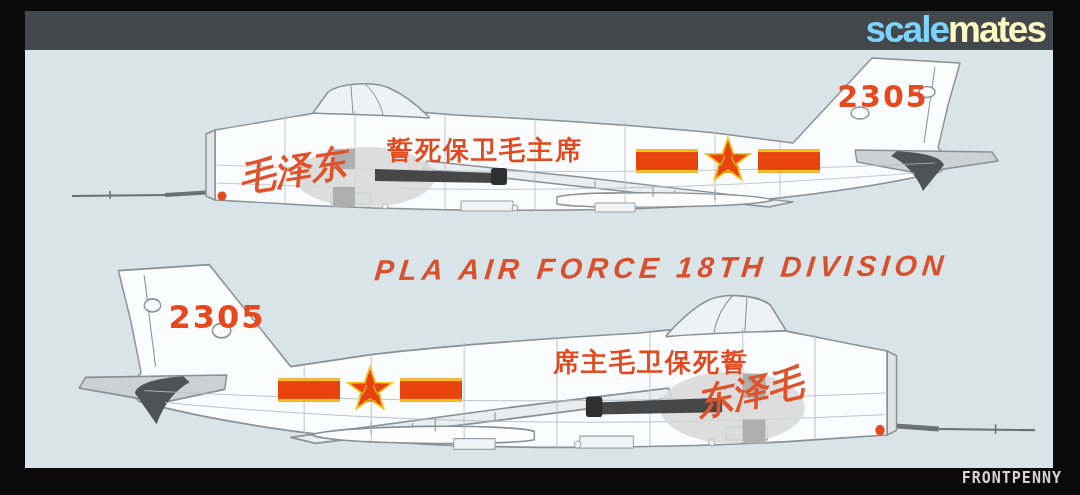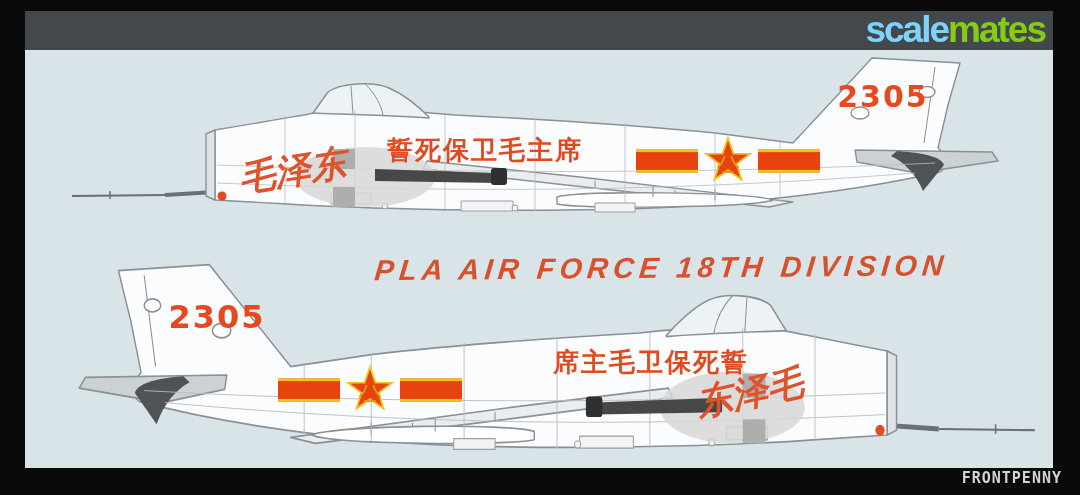--- a/index.html
+++ b/index.html
@@ -2,21 +2,21 @@
 <html><head>
 <meta charset="utf-8">
 <style>
   html,body{margin:0;padding:0;background:#000;}
   .stage{position:relative;width:1080px;height:495px;background:#0a0a0a;overflow:hidden;
          font-family:"Liberation Sans",sans-serif;}
   .topbar{position:absolute;left:25px;top:11px;width:1028px;height:39px;background:#43484d;}
   .logo{position:absolute;right:8px;top:-2px;font-weight:bold;font-size:37px;letter-spacing:-2px;
         font-family:"Liberation Sans",sans-serif;}
   .logo .lg-gray{color:#7dd3fc;}
-  .logo .lg-green{color:#84cc16;}
+  .logo .lg-green{color:#fef9c3;}
   .canvas{position:absolute;left:25px;top:50px;width:1028px;height:418px;background:#d9e4e9;}
   .title{position:absolute;left:350px;top:202px;width:500px;text-align:center;
          color:#d8502c;font-style:italic;font-weight:700;font-size:29px;letter-spacing:5px;
          transform:skewX(-6deg) rotate(-0.5deg);white-space:nowrap;}
   .credit{position:absolute;right:18px;top:469px;color:#d4d4d4;font-weight:bold;font-size:15px;
           letter-spacing:1px;font-family:"DejaVu Sans Mono",monospace;margin-left:9px;}
   svg text{font-family:"DejaVu Sans","Liberation Sans",sans-serif;}
   .tailnum{fill:#e8481d;font-weight:bold;letter-spacing:2px;}
   .slogan{fill:#e2491f;font-weight:bold;letter-spacing:2px;}
   .callig{fill:#e0532a;font-weight:bold;font-style:italic;}

